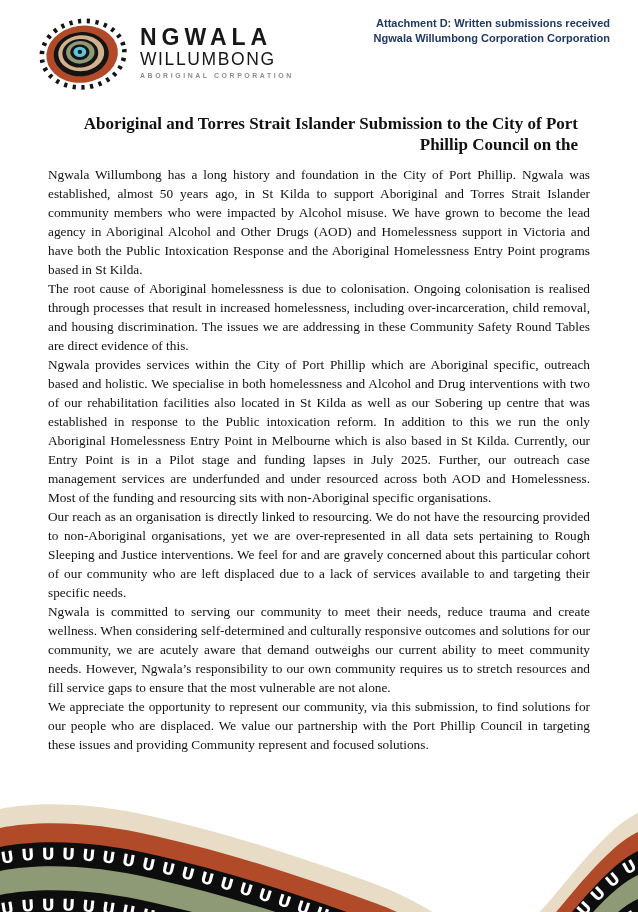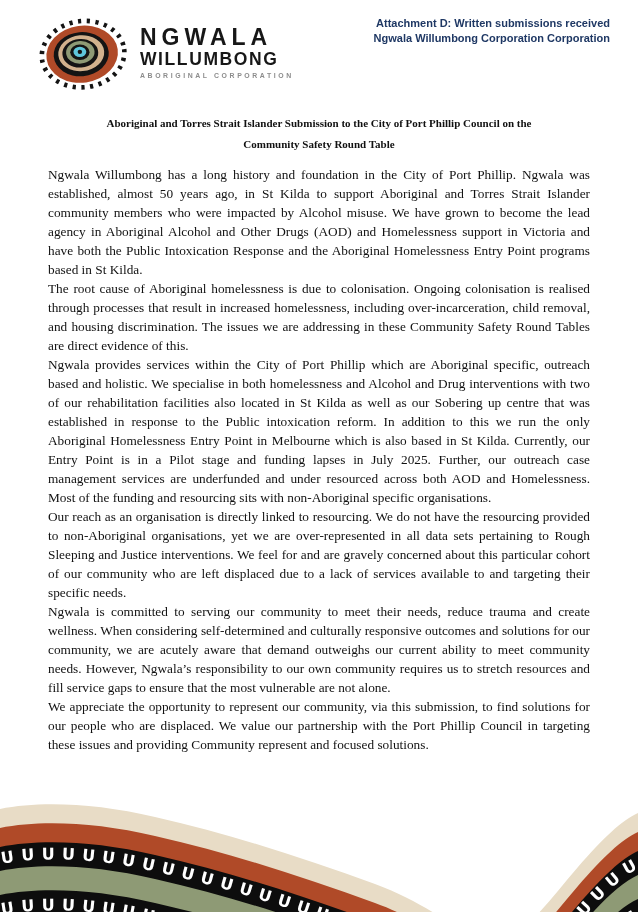--- a/index.html
+++ b/index.html
@@ -5,28 +5,28 @@
   html,body{margin:0;padding:0;background:#ffffff;}
   body{width:638px;height:912px;overflow:hidden;font-family:"Liberation Serif",serif;color:#111;}
   .page{position:relative;width:638px;height:912px;background:#fff;overflow:hidden;}
 
   
   .header{display:flex;justify-content:space-between;align-items:flex-start;padding:14px 28px 0 38px;height:98px;box-sizing:border-box;}
   .brand{display:flex;align-items:flex-start;}
   .brand svg{display:block;}
   .wordmark{margin-left:10px;padding-top:12px;font-family:"Liberation Sans",sans-serif;}
   .wm1{font-size:23px;font-weight:bold;letter-spacing:5px;color:#171717;line-height:1.0;}
-  .wm2{font-size:17.5px;font-weight:bold;letter-spacing:1.6px;color:#171717;line-height:1.15;}
+  .wm2{font-size:17.5px;font-weight:normal;letter-spacing:1.6px;color:#171717;line-height:1.15;}
   .wm3{font-size:6.9px;font-weight:bold;letter-spacing:2.6px;color:#8c8c8c;margin-top:4px;line-height:1;}
   .attach{font-family:"Liberation Sans",sans-serif;font-weight:bold;font-size:11px;line-height:15px;color:#1f3864;text-align:right;padding-top:2px;}
 
   
   .date{margin:20px 48px 0;font-size:13.3px;}
   .date sup{font-size:8.5px;}
-  .doc-title{margin-top:15px;text-align:center;font-weight:bold;font-size:11px;line-height:21px;padding:0 60px;}
+  .doc-title{margin-top:15px;text-align:right;font-weight:bold;font-size:17px;line-height:21px;padding:0 60px;}
 
   
   .bodytext{margin:10px 48px 0;width:542px;}
   .bodytext p{margin:0;font-size:13.3px;line-height:19px;text-align:justify;}
 
   
   .footer-art{position:absolute;left:0;bottom:0;width:638px;height:125px;}
   .footer-art svg{display:block;}
 </style>
 </head>
@@ -55,21 +55,20 @@
     </div>
     <div class="attach">
       <div>Attachment D: Written submissions received</div>
       <div>Ngwala Willumbong Corporation Corporation</div>
     </div>
   </div>
 
 
   <div class="doc-title">
     <div>Aboriginal and Torres Strait Islander Submission to the City of Port Phillip Council on the</div>
-    <div>Community Safety Round Table</div>
   </div>
 
   <div class="bodytext">
     <p>Ngwala Willumbong has a long history and foundation in the City of Port Phillip. Ngwala was established, almost 50 years ago, in St Kilda to support Aboriginal and Torres Strait Islander community members who were impacted by Alcohol misuse. We have grown to become the lead agency in Aboriginal Alcohol and Other Drugs (AOD) and Homelessness support in Victoria and have both the Public Intoxication Response and the Aboriginal Homelessness Entry Point programs based in St Kilda.</p>
     <p>The root cause of Aboriginal homelessness is due to colonisation. Ongoing colonisation is realised through processes that result in increased homelessness, including over-incarceration, child removal, and housing discrimination. The issues we are addressing in these Community Safety Round Tables are direct evidence of this.</p>
     <p>Ngwala provides services within the City of Port Phillip which are Aboriginal specific, outreach based and holistic.  We specialise in both homelessness and Alcohol and Drug interventions with two of our rehabilitation facilities also located in St Kilda as well as our Sobering up centre that was established in response to the Public intoxication reform. In addition to this we run the only Aboriginal Homelessness Entry Point in Melbourne which is also based in St Kilda. Currently, our Entry Point is in a Pilot stage and funding lapses in July 2025. Further, our outreach case management services are underfunded and under resourced across both AOD and Homelessness. Most of the funding and resourcing sits with non-Aboriginal specific organisations.</p>
     <p>Our reach as an organisation is directly linked to resourcing. We do not have the resourcing provided to non-Aboriginal organisations, yet we are over-represented in all data sets pertaining to Rough Sleeping and Justice interventions. We feel for and are gravely concerned about this particular cohort of our community who are left displaced due to a lack of services available to and targeting their specific needs.</p>
     <p>Ngwala is committed to serving our community to meet their needs, reduce trauma and create wellness. When considering self-determined and culturally responsive outcomes and solutions for our community, we are acutely aware that demand outweighs our current ability to meet community needs. However, Ngwala’s responsibility to our own community requires us to stretch resources and fill service gaps to ensure that the most vulnerable are not alone.</p>
     <p>We appreciate the opportunity to represent our community, via this submission, to find solutions for our people who are displaced. We value our partnership with the Port Phillip Council in targeting these issues and providing Community represent and focused solutions.</p>
   </div>

